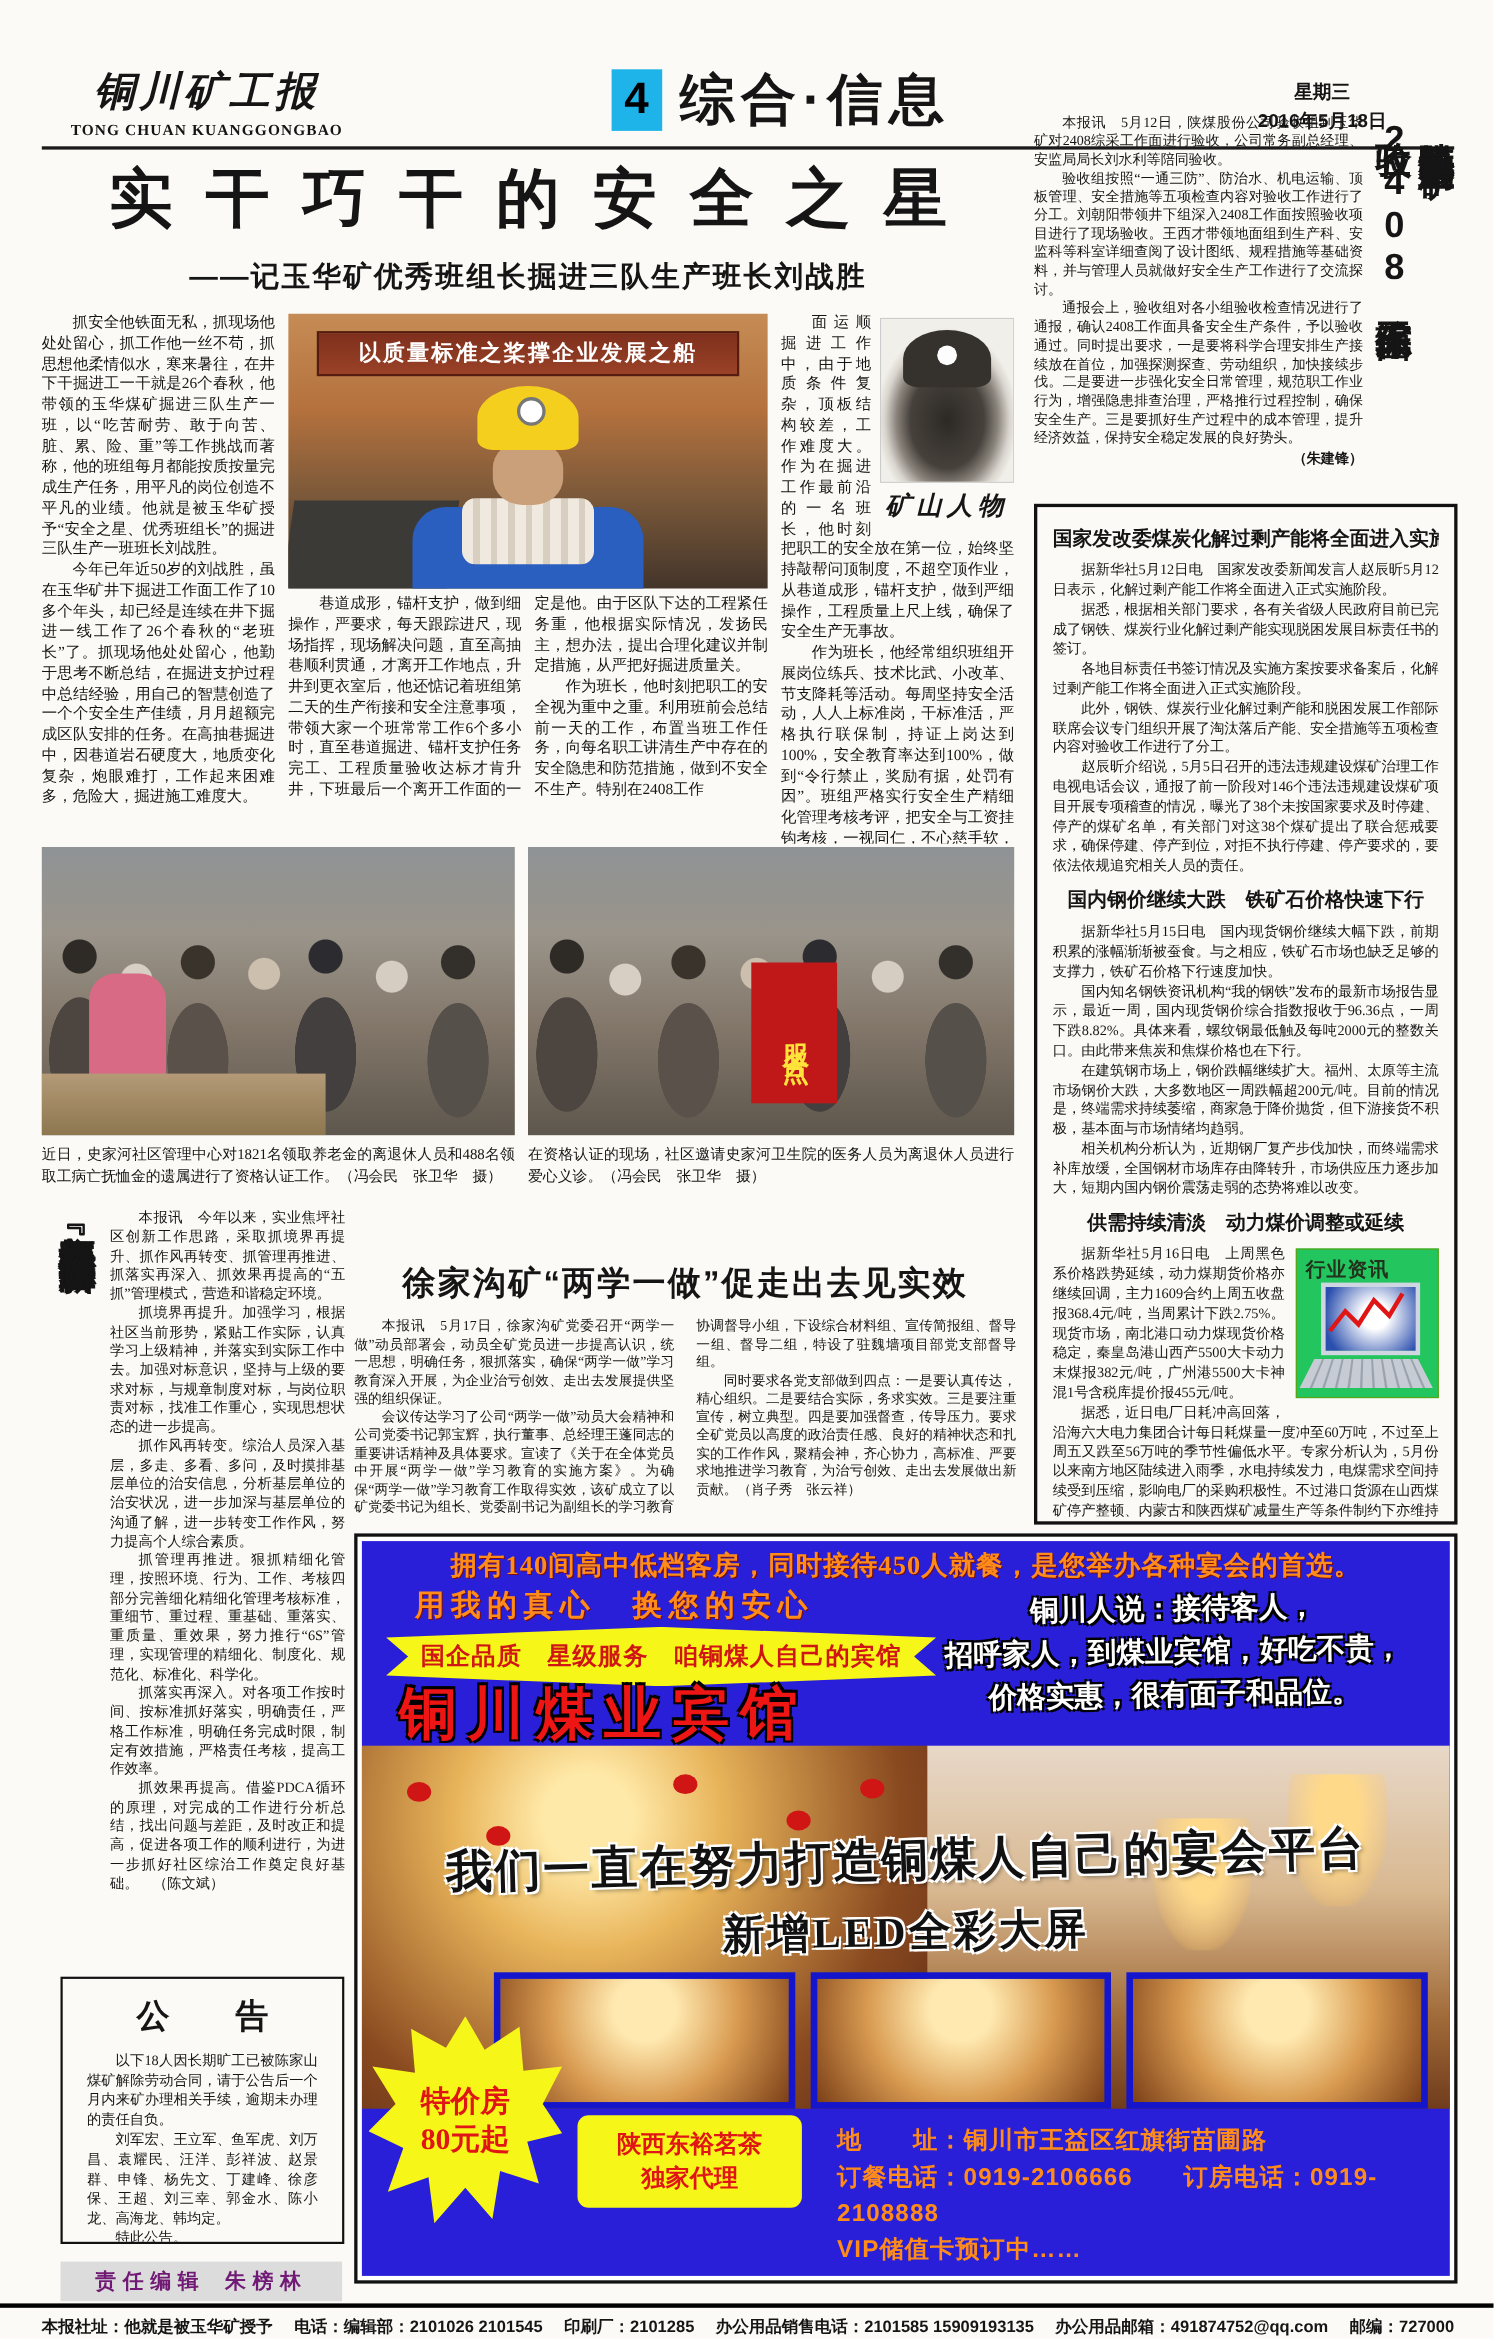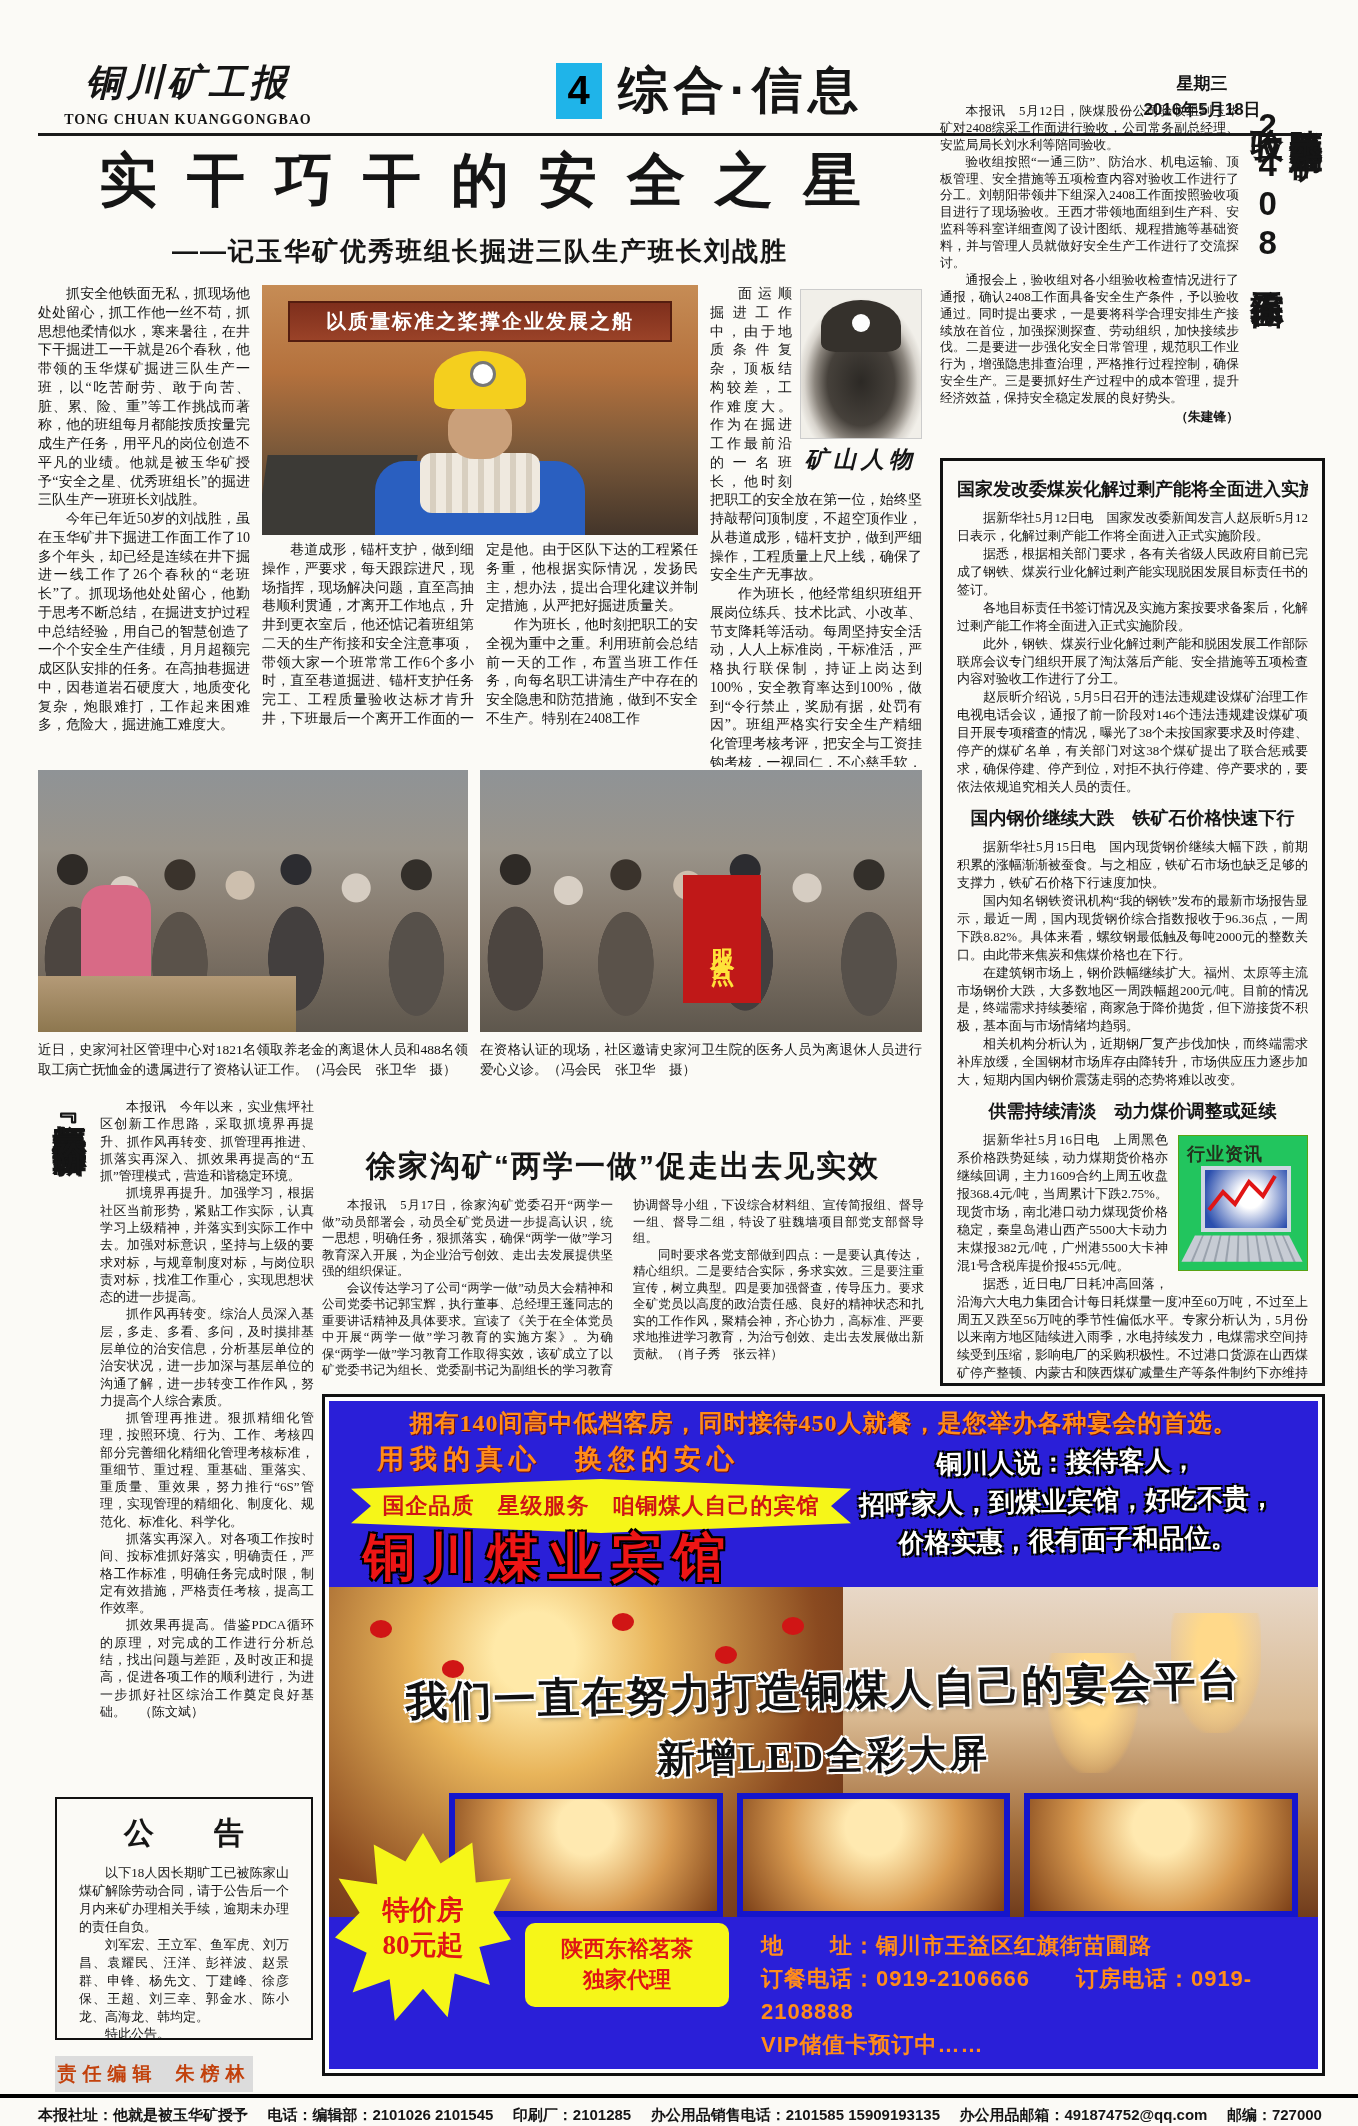--- a/index.html
+++ b/index.html
@@ -85,21 +85,21 @@
   .it-screen{position:absolute;top:30px;left:22px;width:82px;height:58px;background:radial-gradient(circle at 55% 45%,#ffffff 0 22%,#2b4fae 85%);border:4px solid #cfd6e2;}
   .it-kbd{position:absolute;top:96px;left:10px;width:106px;height:30px;background:repeating-linear-gradient(90deg,#c7ccd4 0 8px,#9aa2ad 8px 10px);transform:perspective(60px) rotateX(30deg);}
 
   
   .left-article{left:38px;top:1098px;width:276px;height:695px;overflow:hidden;font-size:13px;line-height:1.33;}
   .la-headline{float:left;width:62px;height:625px;writing-mode:vertical-rl;text-orientation:upright;font-size:34px;font-weight:bold;line-height:62px;letter-spacing:1px;}
   
   .notice{left:55px;top:1797px;width:258px;height:243px;border:2px solid #111;box-sizing:border-box;padding:10px 22px;overflow:hidden;}
   .notice-title{text-align:center;font-size:30px;font-weight:bold;margin:4px 0 10px;}
   .notice .para{font-size:13px;line-height:1.38;}
-  .editor-box{left:55px;top:2056px;width:198px;height:36px;background:#dcdcdc;display:flex;align-items:center;justify-content:center;gap:18px;color:#c2410c;font-weight:bold;font-size:19px;letter-spacing:6px;}
+  .editor-box{left:55px;top:2056px;width:256px;height:36px;background:#dcdcdc;display:flex;align-items:center;justify-content:center;gap:18px;color:#701a75;font-weight:bold;font-size:19px;letter-spacing:6px;}
 
   
   .middle-article{left:322px;top:1146px;width:602px;height:242px;overflow:hidden;}
   .mid-head{text-align:center;font-size:30px;font-weight:bold;letter-spacing:2px;white-space:nowrap;}
   .mid-body{column-count:2;column-gap:20px;margin-top:10px;height:186px;overflow:hidden;font-size:12.5px;line-height:1.32;}
 
   
   .ad{left:322px;top:1394px;width:1003px;height:682px;border:3px solid #111;box-sizing:border-box;background:#fff;padding:4px;}
   .ad-inner{position:relative;width:100%;height:100%;background:#2a1fd8;overflow:hidden;}
   .ad-line1{position:absolute;top:6px;left:20px;right:20px;text-align:center;color:#ff8c1a;font-size:24px;font-weight:bold;letter-spacing:1px;text-shadow:1px 1px 0 #7a0c0c;}

